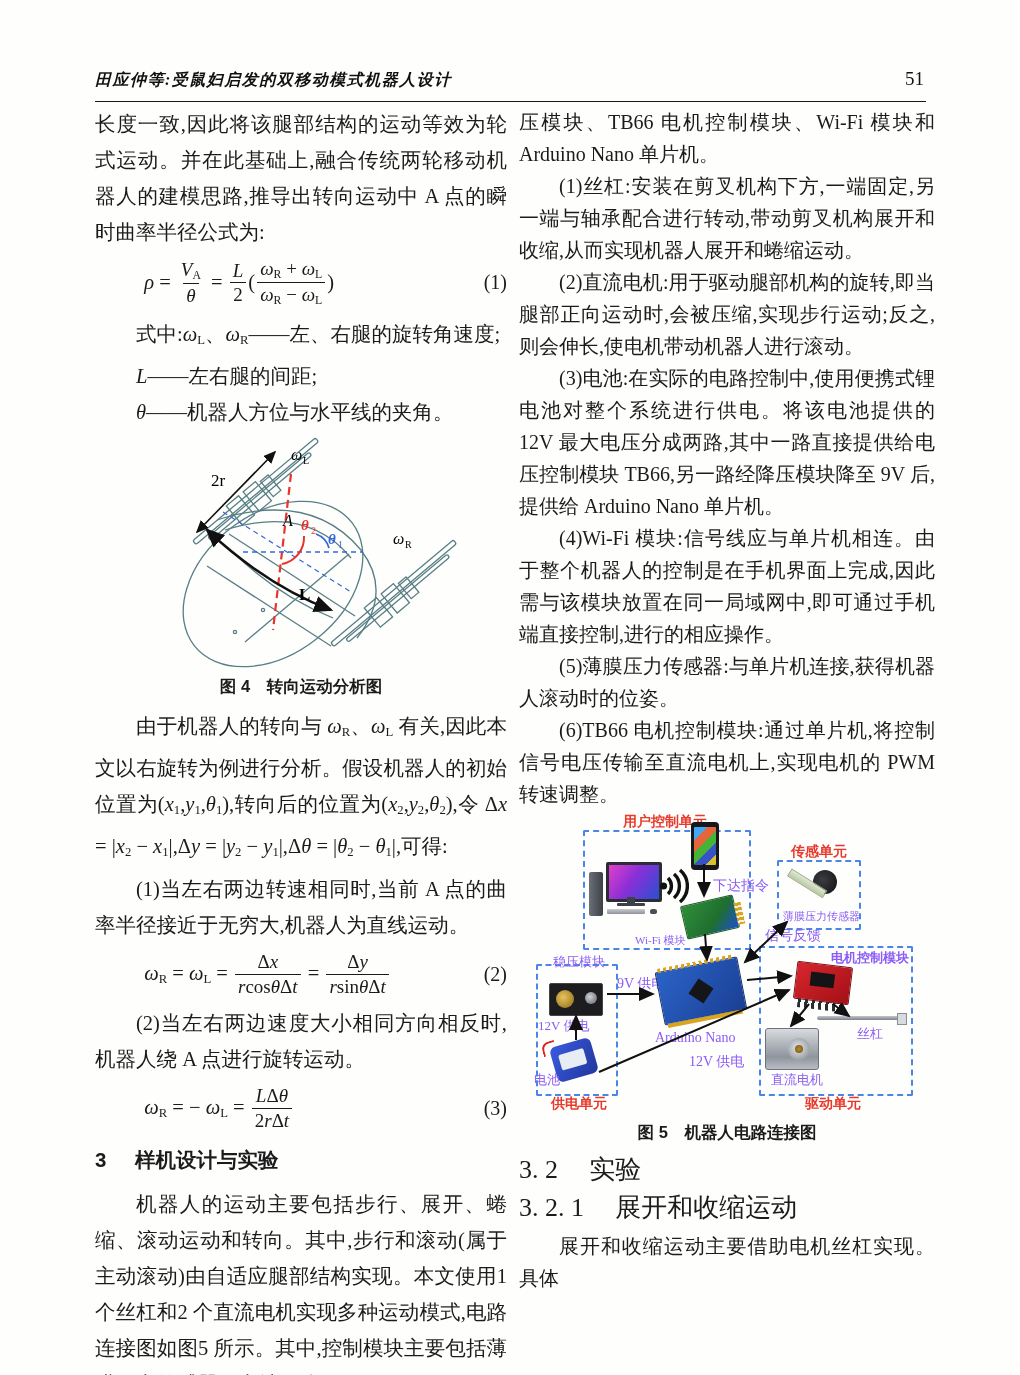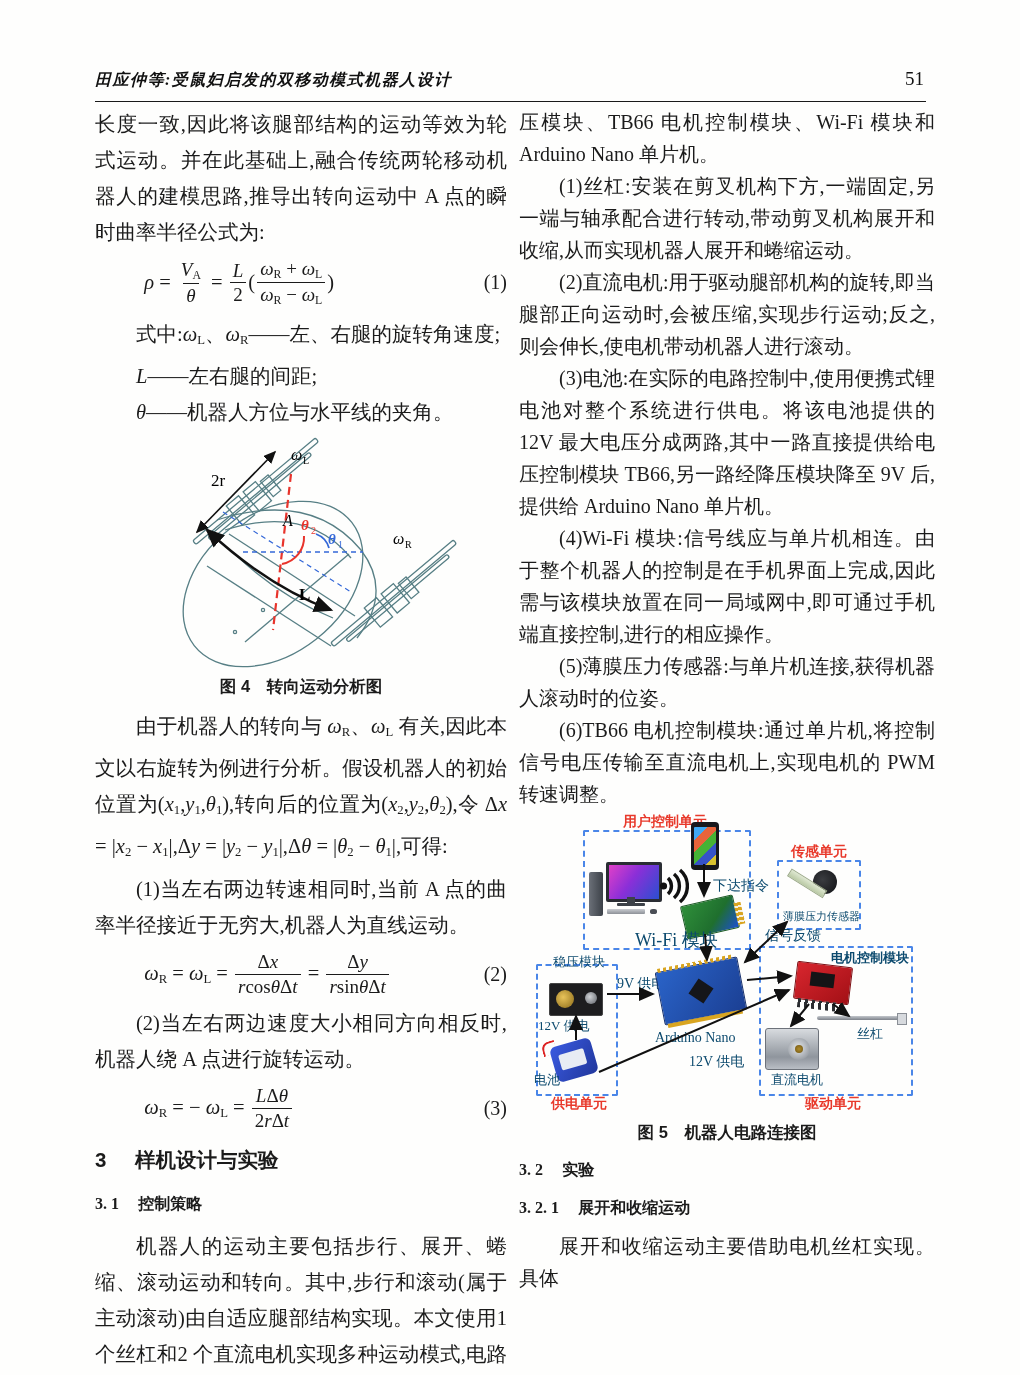--- a/index.html
+++ b/index.html
@@ -26,34 +26,34 @@
   .eq-body{flex:1;display:flex;align-items:center;padding-left:2.4em;flex-wrap:nowrap;}
   .eq-body>span{white-space:pre;}
   .eq-num{font-size:20px;}
   .frac{display:inline-flex;flex-direction:column;align-items:center;margin:0 2px;font-size:19px;}
   .frac .fn{display:block;padding:0 3px 1px;}
   .frac .fd{display:block;border-top:1.3px solid #1b1b1b;padding:1px 3px 0;}
   
   .h-sec{font-family:"Liberation Sans","DejaVu Sans",sans-serif;font-weight:bold;
     font-size:20.5px;margin:10px 0 8px;text-indent:0;}
   .h-sec .num{margin-right:1.4em;}
-  .h-sub{font-size:16px;font-weight:bold;margin:6px 0;text-indent:0;}
+  .h-sub{font-size:26px;font-weight:normal;margin:6px 0;text-indent:0;}
   .h-sub .num{margin-right:1.2em;}
   .figcap{font-family:"Liberation Sans","DejaVu Sans",sans-serif;font-weight:bold;
     font-size:16.5px;text-align:center;margin:4px 0 10px;text-indent:0;line-height:24px;}
   .figcap .cl{margin-right:1em;}
   
   .fig4{margin:4px 0 0;}
   .fig4 svg{display:block;}
   .teal{fill:none;stroke:#577f85;stroke-width:1.3;}
   
   .fig5{position:relative;width:416px;height:302px;margin:4px 0 0;font-size:13px;line-height:16px;text-align:left;}
   .fig5 .unit-label{position:absolute;color:#e8392b;font-weight:bold;font-size:14px;white-space:nowrap;}
   .fig5 .dash-box{position:absolute;border:2px dashed #4a86e8;border-radius:2px;}
-  .fig5 .lbl{position:absolute;color:#0c4a6e;white-space:nowrap;}
+  .fig5 .lbl{position:absolute;color:#8b5cf6;white-space:nowrap;}
   .fig5 .arrows{position:absolute;left:0;top:0;width:416px;height:302px;}
   .icon{position:absolute;}
   
   .pc-tower{background:linear-gradient(90deg,#6b7078,#3c4148);border-radius:2px;}
   .pc-screen{background:linear-gradient(125deg,#e040c8 0%,#8b2fd8 45%,#2b4fd0 100%);border:3px solid #2a2d33;border-radius:2px;}
   .pc-stand{background:#3c4148;}
   .pc-base{background:#3c4148;border-radius:1px;}
   .pc-kbd{background:linear-gradient(#c9ccd1,#8d9197);border-radius:1px;}
   .pc-mouse{background:#4a4e55;border-radius:40%;}
   
@@ -224,23 +224,20 @@
       <span class="frac">
         <span class="fn"><span class="it">L</span><span>Δ</span><span class="it">θ</span></span><span class="fd"><span>2</span><span class="it">r</span><span>Δ</span><span class="it">t</span></span>
       </span>
     </span>
     <span class="eq-num">(3)</span>
   </div>
 
   <p class="h-sec">
     <span class="num">3</span><span>样机设计与实验</span>
   </p>
-  <p class="h-sub">
-    <span class="num">3. 1</span><span>控制策略</span>
-  </p>
 
   <p class="para">机器人的运动主要包括步行、展开、蜷缩、滚动运动和转向。其中,步行和滚动(属于主动滚动)由自适应腿部结构实现。本文使用1 个丝杠和2 个直流电机实现多种运动模式,电路连接图如图5 所示。其中,控制模块主要包括薄膜压力传感器、电池、降</p>
 </div>
 
 <div class="col col-right">
   <p class="para cont">压模块、TB66 电机控制模块、Wi-Fi 模块和 Arduino Nano 单片机。</p>
   <p class="para">(1)丝杠:安装在剪叉机构下方,一端固定,另一端与轴承配合进行转动,带动剪叉机构展开和收缩,从而实现机器人展开和蜷缩运动。</p>
   <p class="para">(2)直流电机:用于驱动腿部机构的旋转,即当腿部正向运动时,会被压缩,实现步行运动;反之,则会伸长,使电机带动机器人进行滚动。</p>
   <p class="para">(3)电池:在实际的电路控制中,使用便携式锂电池对整个系统进行供电。将该电池提供的 12V 最大电压分成两路,其中一路直接提供给电压控制模块 TB66,另一路经降压模块降至 9V 后,提供给 Arduino Nano 单片机。</p>
   <p class="para">(4)Wi-Fi 模块:信号线应与单片机相连。由于整个机器人的控制是在手机界面上完成,因此需与该模块放置在同一局域网中,即可通过手机端直接控制,进行的相应操作。</p>
@@ -273,21 +270,21 @@
       <path d="M 9 10 A 11 11 0 0 1 9 26" fill="none" stroke="#111" stroke-width="3.4"></path>
       <path d="M 15 6 A 16 16 0 0 1 15 30" fill="none" stroke="#111" stroke-width="3.4"></path>
       <path d="M 21 2 A 21 21 0 0 1 21 34" fill="none" stroke="#111" stroke-width="3.4"></path>
     </svg>
 
     <div class="icon phone" style="left:172px;top:8px;width:22px;height:38px;">
         <div class="scr"></div>
       </div>
 
     <div class="icon wifi-mod" style="left:164px;top:86px;width:52px;height:32px;"></div>
-    <div class="lbl" style="left:116px;top:118px;font-size:18px;">Wi-Fi 模块</div>
+    <div class="lbl" style="left:116px;top:118px;font-size:11px;">Wi-Fi 模块</div>
     <div class="lbl" style="left:194px;top:64px;font-size:14px;">下达指令</div>
 
     <div class="icon psensor-disc" style="left:294px;top:56px;"></div>
     <div class="icon psensor-tail" style="left:264px;top:76px;"></div>
     <div class="lbl" style="left:264px;top:94px;font-size:11px;">薄膜压力传感器</div>
     <div class="lbl" style="left:246px;top:114px;font-size:14px;">信号反馈</div>
 
     <div class="lbl" style="left:34px;top:140px;">稳压模块</div>
     <div class="icon reg-mod" style="left:30px;top:169px;width:52px;height:31px;"></div>
     <div class="lbl" style="left:98px;top:162px;font-size:14px;">9V 供电</div>

